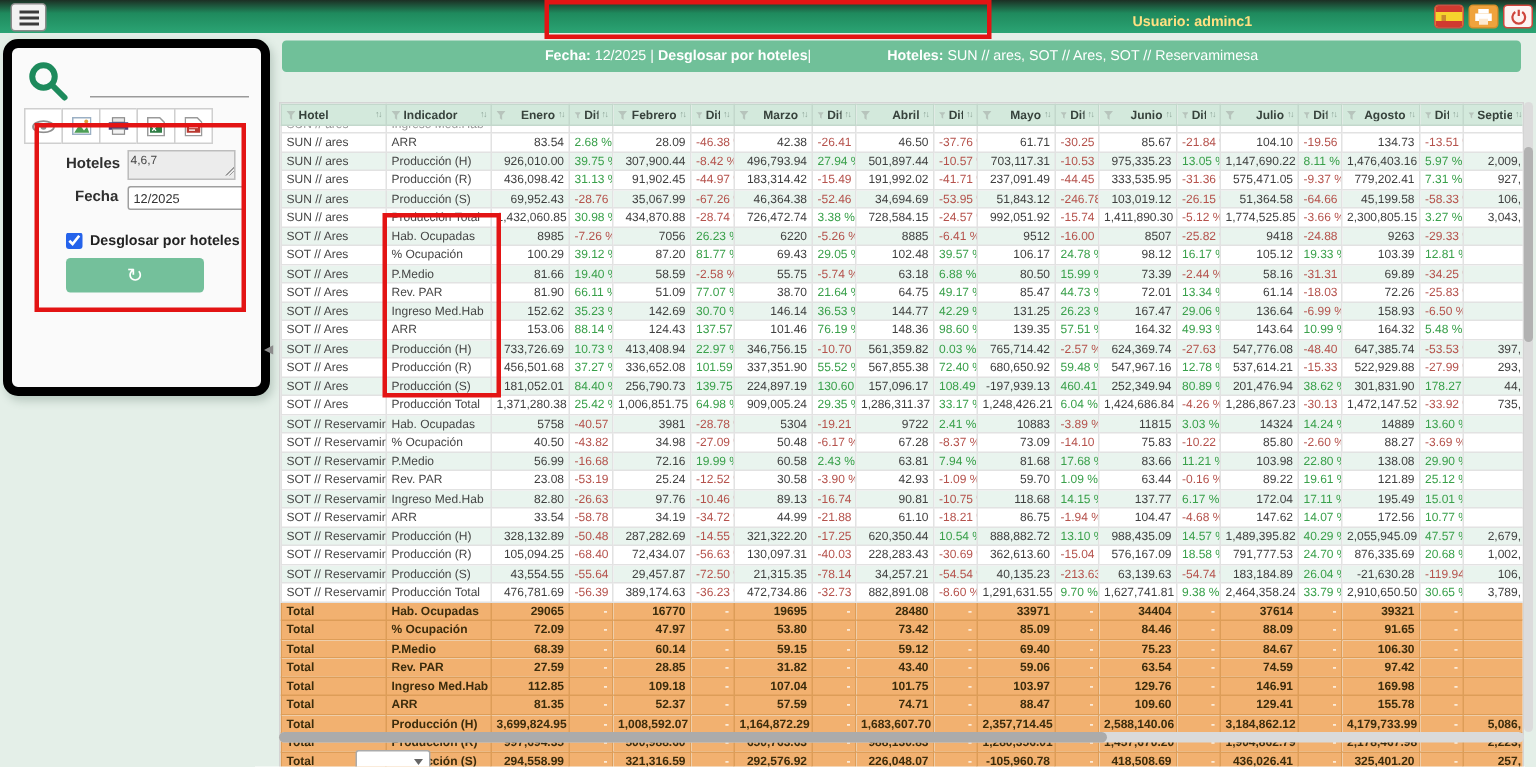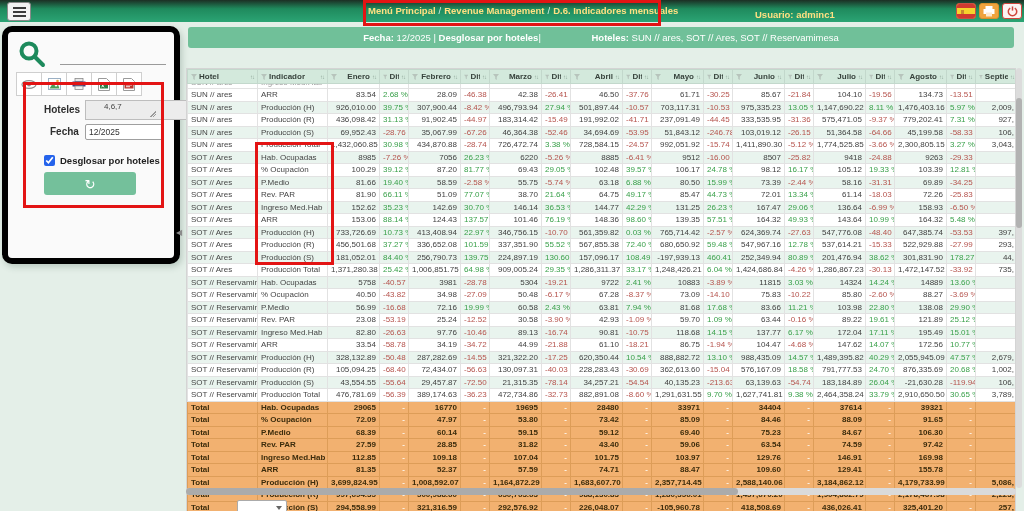--- a/index.html
+++ b/index.html
@@ -25,21 +25,21 @@
   
   .sidebar{position:absolute;left:2px;top:26px;width:166px;height:226px;background:#fafafa;
     border:6px solid #000000;border-radius:10px;box-shadow:2px 3px 6px rgba(60,90,75,.25);}
   .search-row{position:absolute;left:10px;top:8px;width:148px;height:26px;}
   .search-underline{position:absolute;left:42px;top:24px;width:106px;border-bottom:1px solid #9a9a9a;}
   .iconrow{position:absolute;left:8px;top:40px;display:flex;}
   .iconbtn{width:24px;height:22px;background:#fff;border:1px solid #cfcfcf;margin-right:-1px;
     display:flex;align-items:center;justify-content:center;cursor:pointer;}
   .form-label{position:absolute;font-size:10px;font-weight:bold;color:#2f2f2f;}
   .hoteles-input{position:absolute;left:77px;top:68px;width:68px;height:16px;background:#ececec;
-    border:1px solid #bdbdbd;border-radius:0;font-size:8px;color:#444;padding:1px 18px;resize:none;overflow:hidden;font-family:"Liberation Sans",sans-serif;}
+    border:1px solid #bdbdbd;border-radius:0;font-size:8px;color:#444;padding:1px 1px;resize:none;overflow:hidden;font-family:"Liberation Sans",sans-serif;}
   .resize-grip{position:absolute;left:142px;top:79px;width:6px;height:6px;
     background:linear-gradient(135deg,transparent 50%,#9a9a9a 50%,#9a9a9a 60%,transparent 60%,transparent 70%,#9a9a9a 70%,#9a9a9a 80%,transparent 80%);}
   .fecha-input{position:absolute;left:77px;top:92px;width:70px;height:14px;background:#fff;
     border:1px solid #9f9f9f;border-radius:2px;font-size:8.5px;color:#333;padding:0 3px;font-family:"Liberation Sans",sans-serif;}
   .chk{position:absolute;left:36px;top:123px;width:11px;height:11px;accent-color:#2563eb;margin:0;}
   .chk-label{position:absolute;left:52px;top:123px;font-size:9.5px;font-weight:bold;color:#222;}
   .refreshbtn{position:absolute;left:36px;top:140px;width:92px;height:23px;background:#74c09b;border:none;
     border-radius:3px;color:#fff;font-size:13px;line-height:23px;text-align:center;cursor:pointer;
     font-family:"DejaVu Sans",sans-serif;}
   .collapse-arrow{position:absolute;left:168px;top:196px;font-size:8px;color:#8b8b8b;font-family:"DejaVu Sans",sans-serif;}
@@ -82,23 +82,20 @@
 </style>
 </head>
 <body>
 
 <div class="topbar">
   <div class="hamburger">
       <i></i>
       <i></i>
       <i></i>
     </div>
-  <div class="crumb">
-    <span>Menú Principal</span><span class="sep">/</span><span>Revenue Management</span><span class="sep">/</span><span>D.6. Indicadores mensuales</span>
-  </div>
   <div class="userlabel">Usuario: adminc1</div>
   <div class="tb-btn flag">
     <span class="stripe s-top"></span>
       <span class="emblem"></span>
       <span class="stripe s-bot"></span>
   </div>
   <div class="tb-btn printbtn">
     <svg width="12" height="11" viewBox="0 0 12 11">
       <rect x="2.5" y="0" width="7" height="3" fill="#ffffff"></rect>
       <rect x="0.5" y="3" width="11" height="5" fill="#ffffff"></rect>

